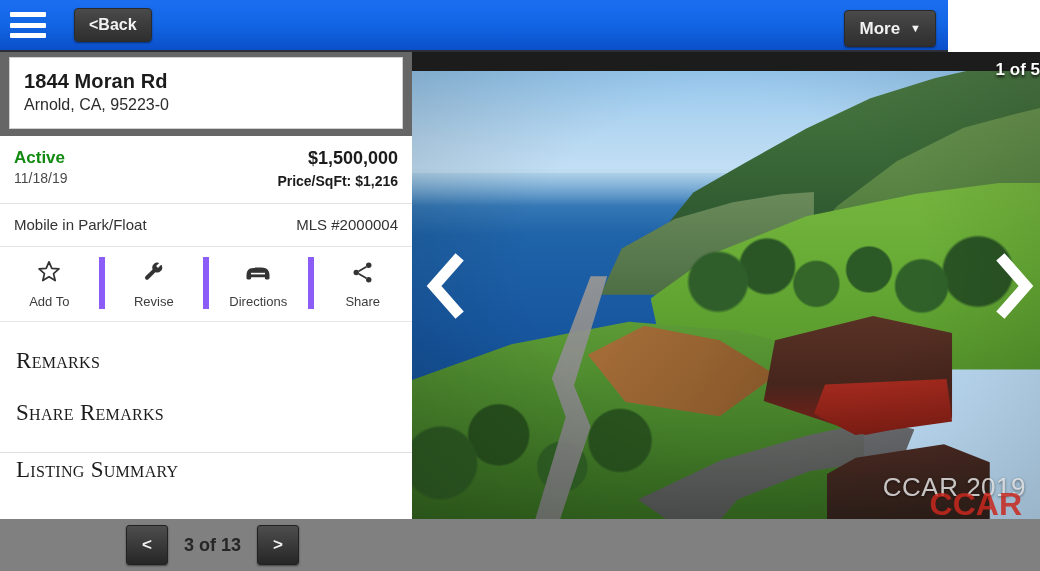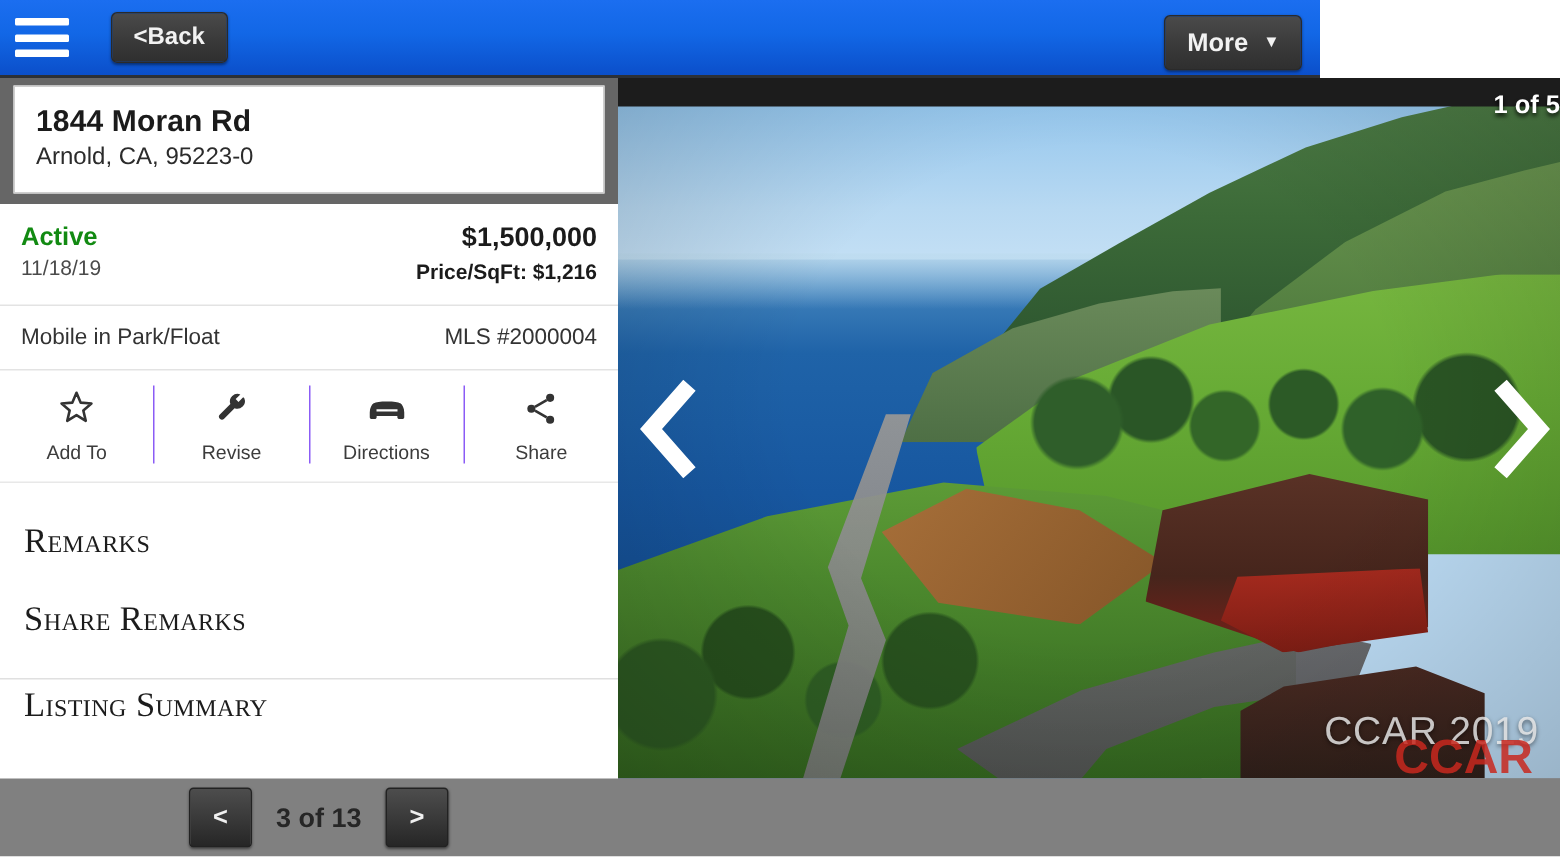--- a/index.html
+++ b/index.html
@@ -5,21 +5,21 @@
   * { margin:0; padding:0; box-sizing:border-box; }
   html,body {
     width:1040px; height:571px; overflow:hidden;
     font-family:"Liberation Sans", sans-serif;
     background:#ffffff;
   }
   #app { position:relative; width:1040px; height:571px; background:#fff; }
 
   
   .header {
-    position:absolute; top:0; left:0; width:880px; height:52px;
+    position:absolute; top:0; left:0; width:948px; height:52px;
     background:linear-gradient(to bottom, #1b6ef0 0%, #1267e6 45%, #0b4fca 100%);
     border-bottom:2px solid #2c3036;
     display:flex; align-items:center;
   }
   .hamburger {
     width:36px; height:26px; margin-left:10px;
     display:flex; flex-direction:column; justify-content:space-between;
     cursor:pointer;
   }
   .hamburger span {
@@ -80,21 +80,21 @@
     border-bottom:1px solid #e3e3e3;
     font-size:15px; color:#333333;
   }
 
   .actions {
     display:flex; padding:10px 0 12px 0;
     border-bottom:1px solid #e8e8e8;
   }
   .action {
     flex:1; text-align:center;
-    border-right:1px solid #8b5cf6;
+    border-right:6px solid #8b5cf6;
     cursor:pointer;
   }
   .action:last-child { border-right:none; }
   .action .glyph { height:30px; display:flex; align-items:center; justify-content:center; }
   .action .lbl { font-size:13px; color:#3c3c3c; margin-top:7px; }
   .action svg { fill:#333333; }
 
   .section {
     padding:26px 16px 0 16px;
   }

